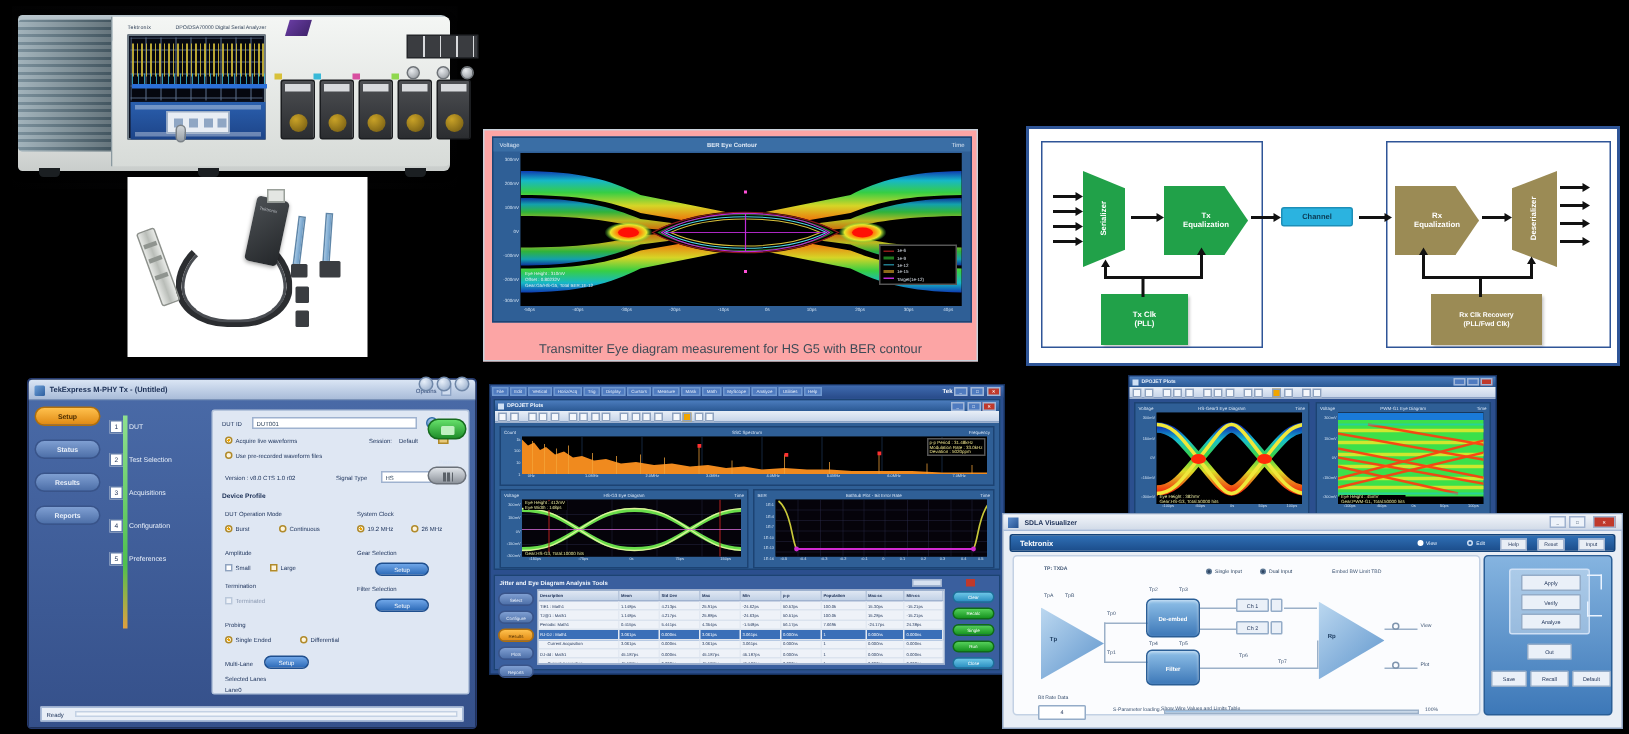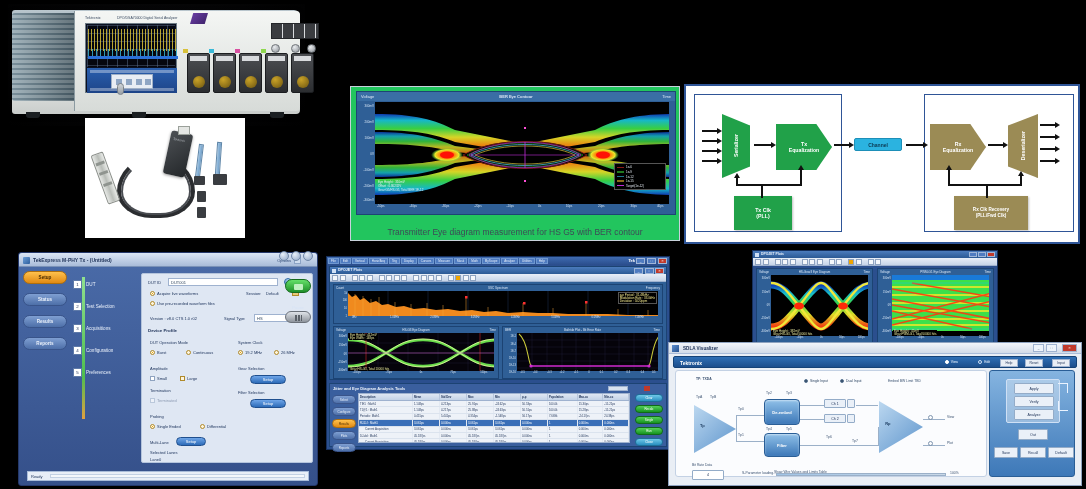--- a/index.html
+++ b/index.html
@@ -92,21 +92,21 @@
   .probe-head span { position:absolute; left:3px; top:6px; font-size:3px; color:#b9bdc2;}
   .probe-flex { position:absolute; width:5px; height:33px; background:linear-gradient(90deg,#9ec4e4,#6f9dc6);
      border:1px solid #5f86a8; }
   .probe-flex-tip { position:absolute; width:11px; height:9px; background:#3a3d41; border-radius:1px; }
   .probe-sq { position:absolute; width:9px; height:11px; background:#3a3d41; border-radius:1px; }
   .probe-conn { position:absolute; left:93px; top:8px; width:12px; height:9px;
      background:#e4e6e3; border:1px solid #9aa09a; }
 
   
   #eye-panel { left:322px; top:86px; width:330px; height:155px;
-      background:#22c55e; border:1px solid #c9d2dc;margin-left:28px; }
+      background:#fca5a5; border:1px solid #c9d2dc; }
   .eye-frame { position:absolute; left:5px; top:4px; width:320px; height:124px;
       background:#2f5f96; border:1px solid #1d4474; }
   .eye-titlebar { position:absolute; left:0; right:0; top:0; height:9px; background:#3a6ea5;
       color:#dbe6f3; font-size:4px; }
   .eye-titlebar .l { position:absolute; left:4px; top:2px; }
   .eye-titlebar .c { position:absolute; left:50%; top:2px; transform:translateX(-50%); font-weight:bold;}
   .eye-titlebar .r { position:absolute; right:4px; top:2px; }
   .eye-plot { position:absolute; left:18px; top:10px; right:6px; bottom:10px; background:#000; overflow:hidden;}
   .eye-yaxis { position:absolute; left:0; top:10px; bottom:10px; width:18px; color:#cfe0f2; }
   .eye-yaxis div { position:absolute; right:1px; font-size:3px; }

